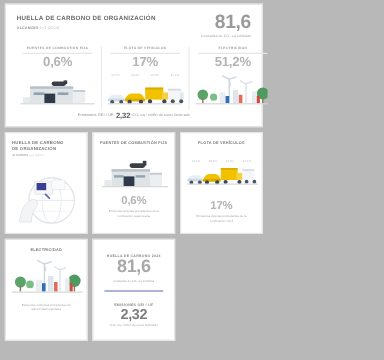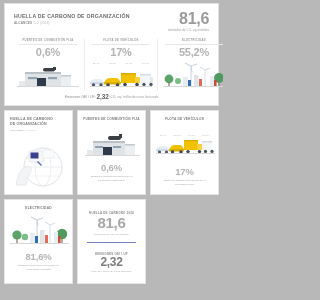--- a/index.html
+++ b/index.html
@@ -159,21 +159,21 @@
             <circle cx="56" cy="23.4" r="1.7" fill="#4b5563"></circle>
             <circle cx="63" cy="23.4" r="1.7" fill="#4b5563"></circle>
           </svg>
           <div class="ground"></div>
         </div>
       </div>
 
       <div class="panel">
         <div class="panel-label">ELECTRICIDAD</div>
         <div class="panel-rule"></div>
-        <div class="panel-value">55,2%</div>
+        <div class="panel-value">51,2%</div>
         <div class="scene">
           <svg width="66" height="30" viewBox="0 0 66 30">
 
             <line x1="30" y1="4" x2="30" y2="25" stroke="#cdd6de" stroke-width="1.1"></line>
             <line x1="30" y1="5" x2="24" y2="2" stroke="#cdd6de" stroke-width="1.1"></line>
             <line x1="30" y1="5" x2="36" y2="3" stroke="#cdd6de" stroke-width="1.1"></line>
             <line x1="30" y1="5" x2="31" y2="11" stroke="#cdd6de" stroke-width="1.1"></line>
             <line x1="44" y1="8" x2="44" y2="25" stroke="#d6dee5" stroke-width="1"></line>
             <line x1="44" y1="9" x2="39" y2="6" stroke="#d6dee5" stroke-width="1"></line>
             <line x1="44" y1="9" x2="49" y2="7" stroke="#d6dee5" stroke-width="1"></line>
@@ -306,21 +306,20 @@
             <circle cx="15" cy="22" r="3.2" fill="#7bbd86"></circle>
             <rect x="20" y="18" width="5" height="10" fill="#e9edf1"></rect>
             <rect x="30" y="15" width="4.5" height="13" fill="#dfe5ea"></rect>
             <rect x="35" y="20" width="3" height="8" fill="#e46b5a"></rect>
             <rect x="44" y="17" width="4" height="11" fill="#e9edf1"></rect>
             <rect x="48" y="21" width="2.6" height="7" fill="#c94f3f"></rect>
             <rect x="25" y="21" width="3" height="7" fill="#2f6fb5"></rect>
             <line x1="0" y1="28.5" x2="59" y2="28.5" stroke="#d8d8d8" stroke-width="1"></line>
           </svg>
         </div>
-        <div class="card-value">81,6%</div>
         <div class="card-cap">Emisiones indirectas procedentes de electricidad importada</div>
       </div>
 
       <div class="card">
         <div class="sum-block sp-top">
           <div class="sum-label">HUELLA DE CARBONO 2024</div>
           <div class="sum-value">81,6</div>
           <div class="sum-unit">toneladas de CO₂ eq emitidas</div>
         </div>
         <div class="sum-div"></div>

